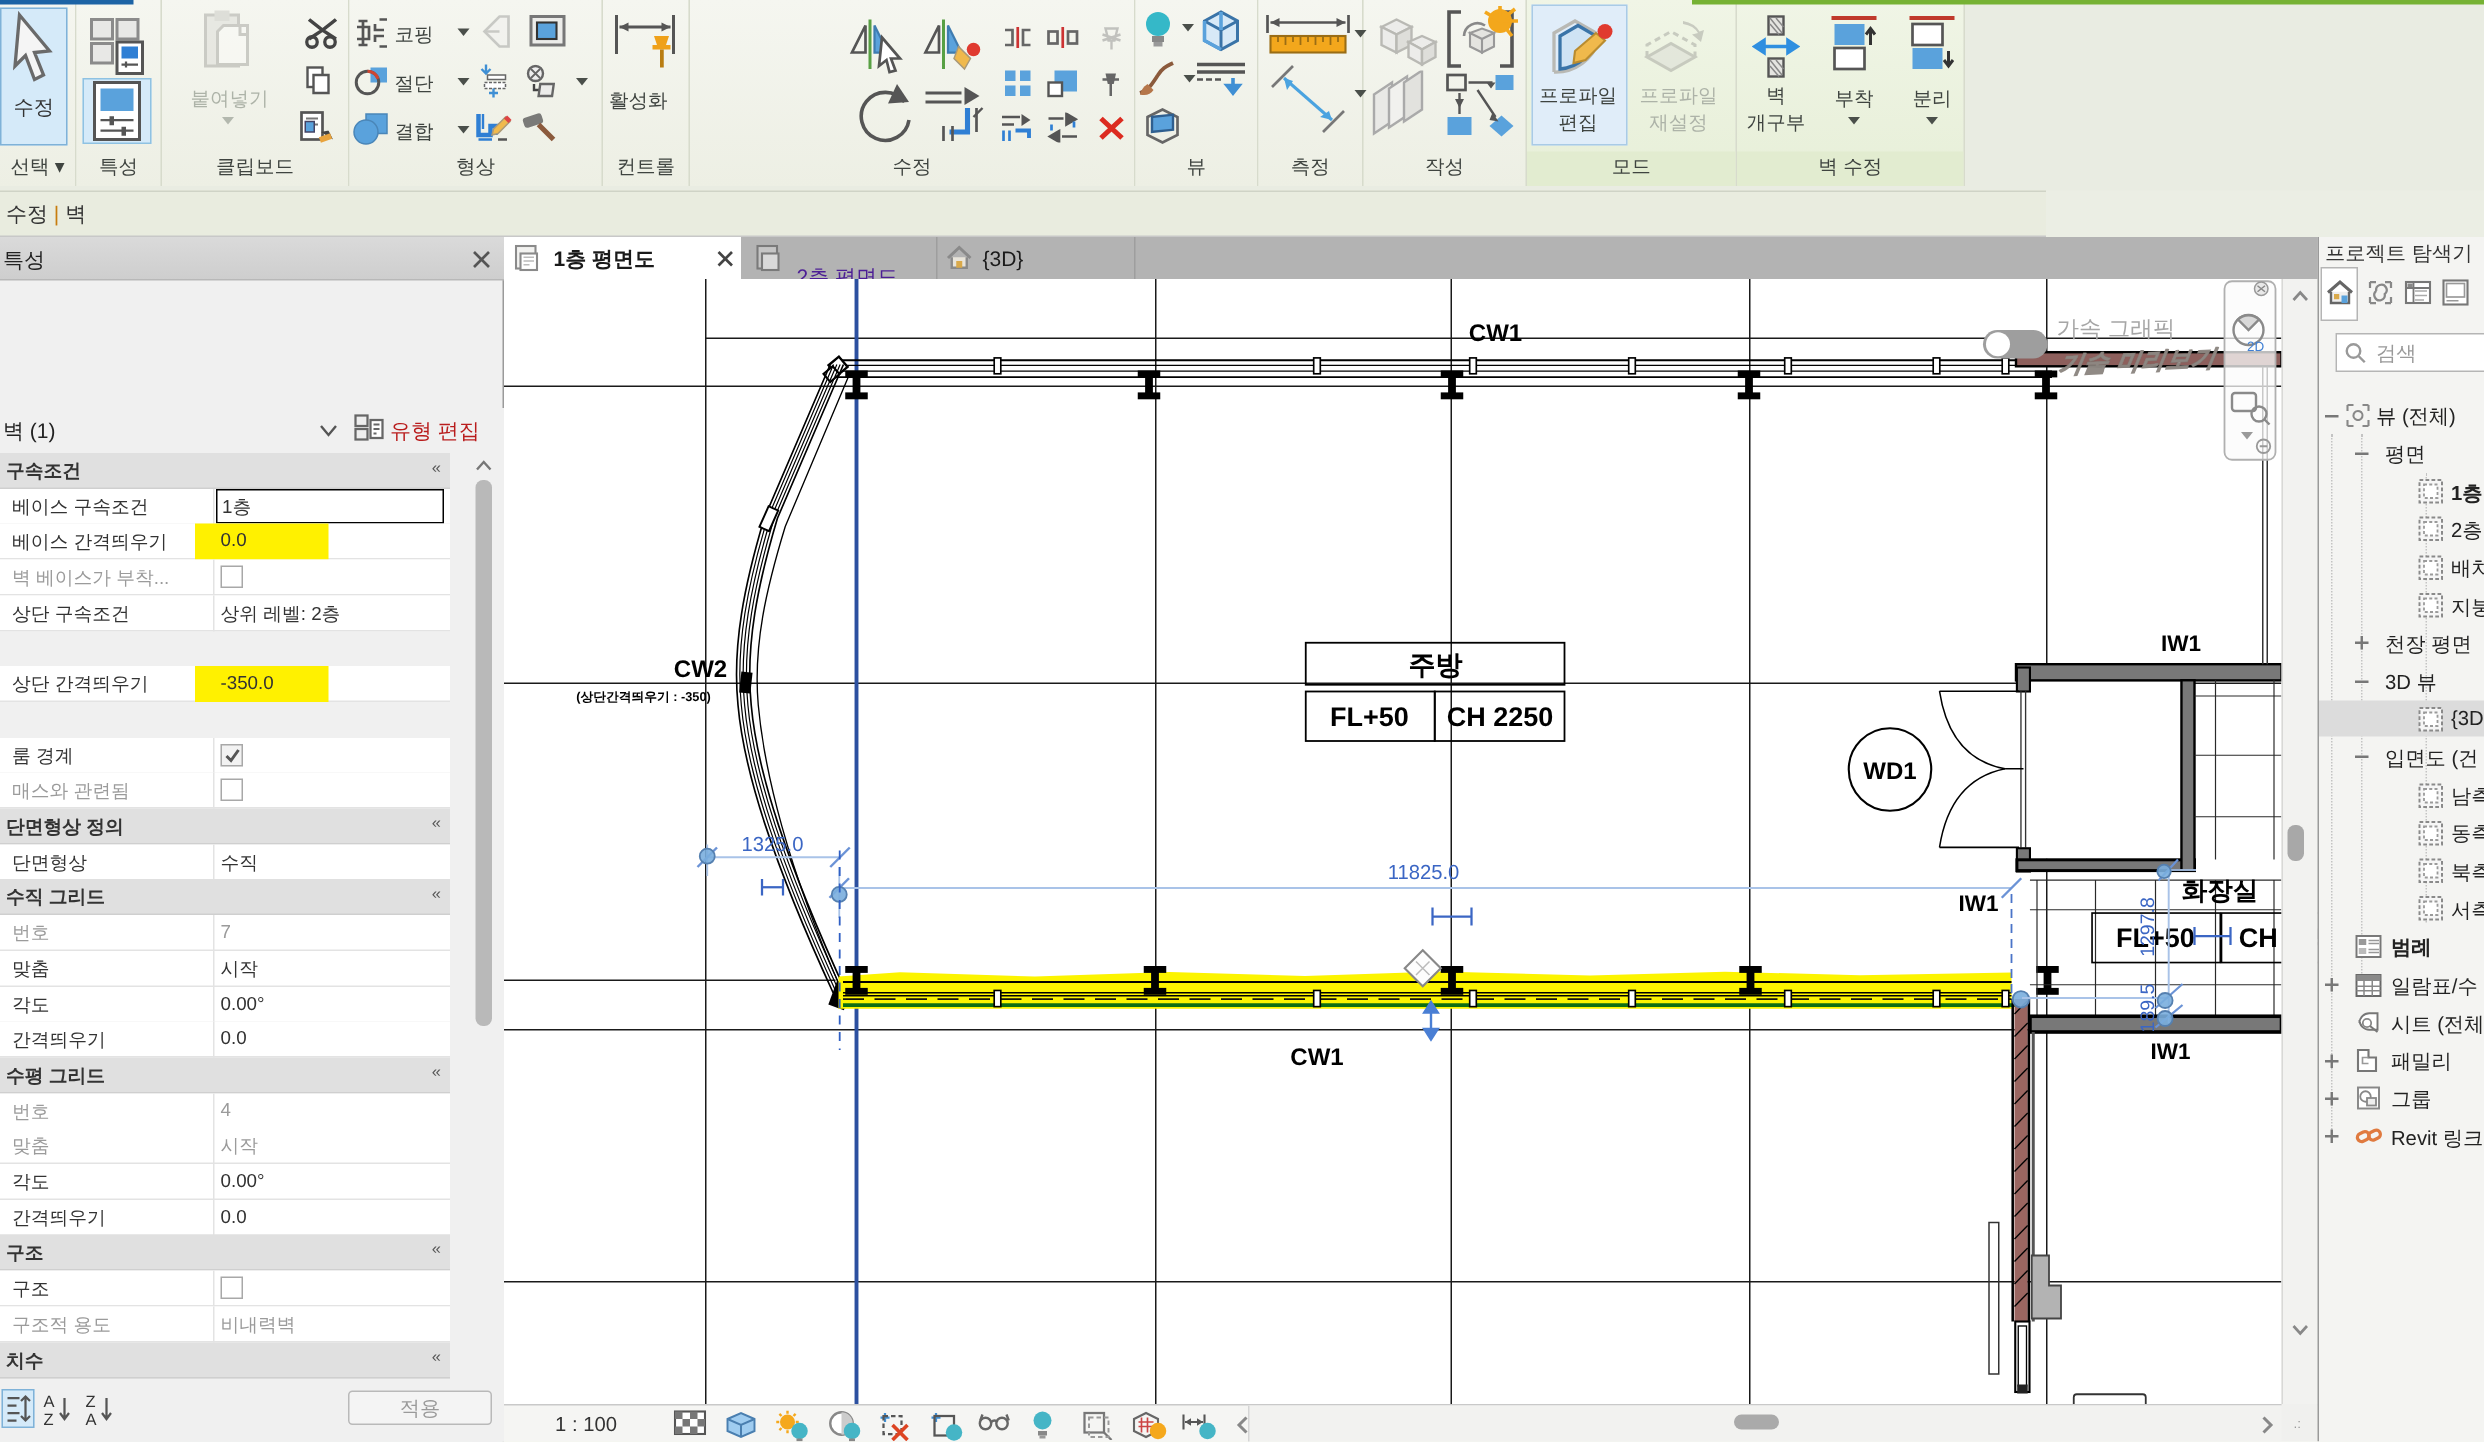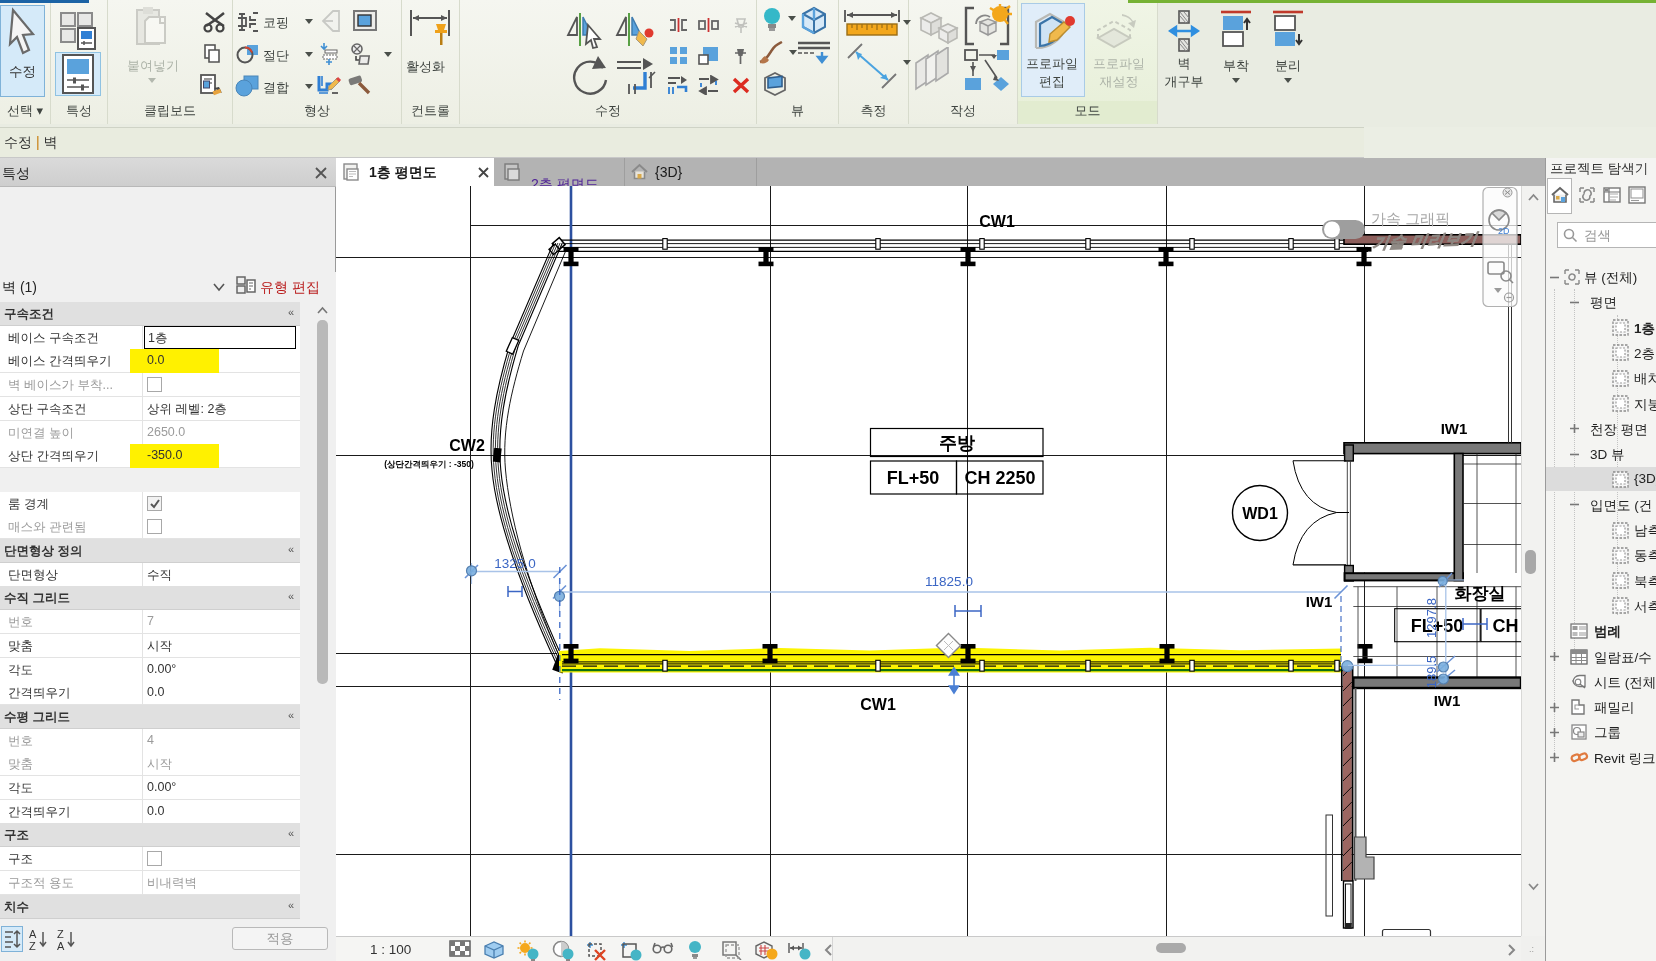--- a/index.html
+++ b/index.html
@@ -65,20 +65,23 @@
       <div class="plabel">뷰</div>
     </div>
  <div class="rpanel" style="left:909px;width:109px">
       <div class="plabel">작성</div>
     </div>
  <div class="rpanel" style="left:839px;width:70px">
       <div class="plabel">측정</div>
     </div>
  <div class="rpanel ctx" style="left:1018px;width:140px">
       <div class="plabel">모드</div>
+    </div>
+ <div class="rpanel ctx" style="left:1158px;width:152px">
+      <div class="plabel">벽 수정</div>
     </div>
 
  <div class="ricon" style="left:0;top:5px;width:45px;height:92px;background:#d5eaf9;border:1px solid #7fb2d8">
   <svg width="43" height="60" viewBox="0 0 43 60">
         <path d="M12 4 L32 28 L22 29 L28 44 L22 47 L16 31 L9 38 Z" fill="#f5f5f5" stroke="#6a6a6a" stroke-width="2.2"></path>
       </svg>
   <div style="position:absolute;left:0;width:43px;top:57px;text-align:center;font-size:13.5px;color:#333">수정</div>
  </div>
 
  <div class="ricon" style="left:57px;top:7px"><svg width="44" height="44" viewBox="0 0 44 44">
@@ -418,25 +421,20 @@
       </div>
 <div class="prow" style="top:71.1px">
         <span class="lab" style="color:#9b9b9b">벽 베이스가 부착...</span>
         <span class="cdiv"></span>
         <span class="cbox"></span>
       </div>
 <div class="prow" style="top:94.8px">
         <span class="lab" style="">상단 구속조건</span>
         <span class="cdiv"></span>
         <span class="val" style="">상위 레벨: 2층</span>
-      </div>
-<div class="prow" style="top:118.5px">
-        <span class="lab" style="color:#9b9b9b">미연결 높이</span>
-        <span class="cdiv"></span>
-        <span class="val" style="color:#9b9b9b">2650.0</span>
       </div>
 <div class="prow" style="top:142.2px">
         <span class="lab" style="">상단 간격띄우기</span>
         <span class="cdiv"></span>
         <div style="position:absolute;left:130px;top:0;width:89px;height:24px;background:#fff100"></div>
         <span class="val" style="position:absolute;left:147px;top:4px;z-index:2">-350.0</span>
       </div>
 <div class="prow" style="top:189.6px">
         <span class="lab" style="">룸 경계</span>
         <span class="cdiv"></span>

